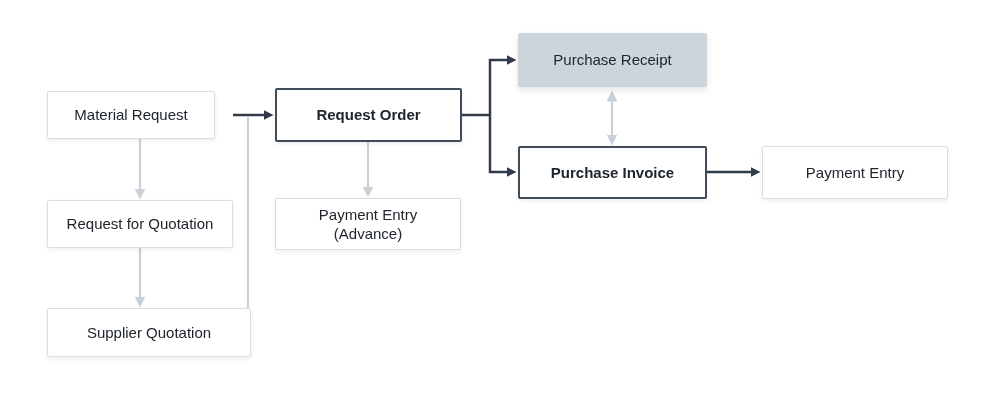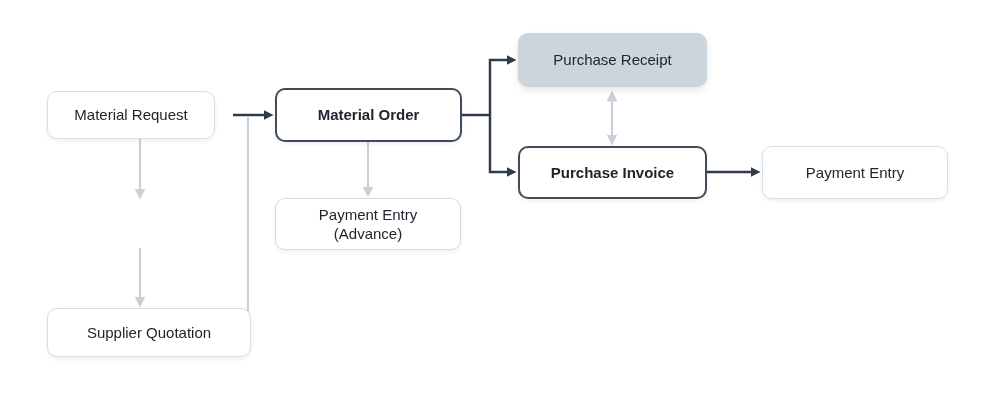--- a/index.html
+++ b/index.html
@@ -32,21 +32,21 @@
     stroke-width: 2.2;
   }
   .node {
     position: absolute;
     display: flex;
     align-items: center;
     justify-content: center;
     box-sizing: border-box;
     background: var(--node-fill, #ffffff);
     border: 1px solid var(--node-border, #d8dee4);
-    border-radius: 10px;
+    border-radius: 2px;
     color: var(--node-text, #20262e);
     font-size: 15px;
     font-weight: 500;
     line-height: 1.3;
     text-align: center;
     white-space: pre-line;
     box-shadow: 0 2px 4px rgba(25, 39, 52, 0.07);
   }
   .node.strong {
     border: 2px solid var(--node-border-strong, #404c5a);
@@ -92,27 +92,30 @@
     <path class="edge-dark" d="M462 115 H 490"></path>
     <path class="edge-dark" d="M490 115 V 60 H 507" marker-end="url(#arrow-dark)"></path>
     <path class="edge-dark" d="M490 115 V 172 H 507" marker-end="url(#arrow-dark)"></path>
     <path class="edge-dark" d="M707 172 H 751" marker-end="url(#arrow-dark)"></path>
   </svg>
 
   <div class="node" id="n-material-request">
     <span>Material Request</span>
   </div>
 
+  <div class="node" id="n-request-for-quotation">
+    <span>Request for Quotation</span>
+  </div>
 
   <div class="node" id="n-supplier-quotation">
     <span>Supplier Quotation</span>
   </div>
 
   <div class="node strong" id="n-purchase-order">
-    <span>Material Order</span>
+    <span>Request Order</span>
   </div>
 
   <div class="node" id="n-payment-entry-advance">
     <span>Payment Entry
 (Advance)</span>
   </div>
 
   <div class="node filled" id="n-purchase-receipt">
     <span>Purchase Receipt</span>
   </div>

